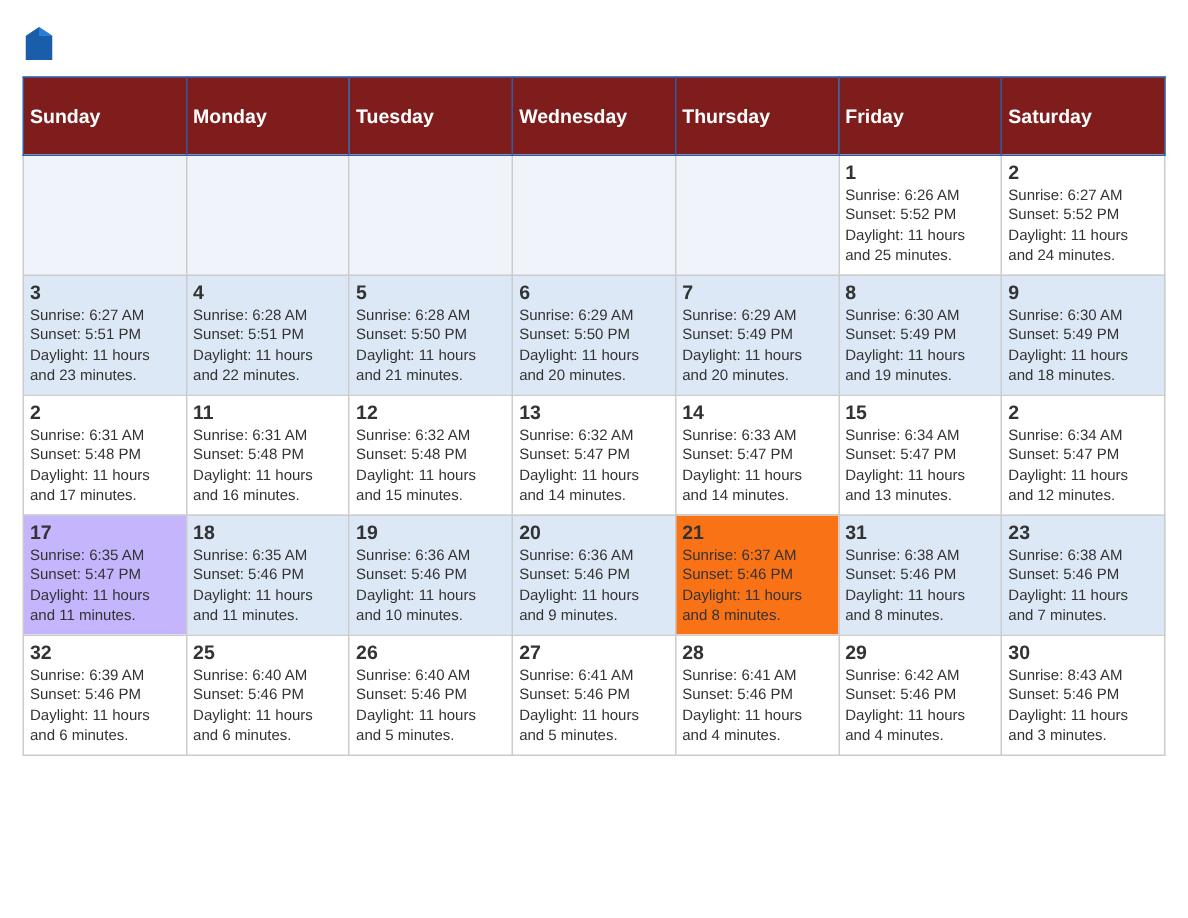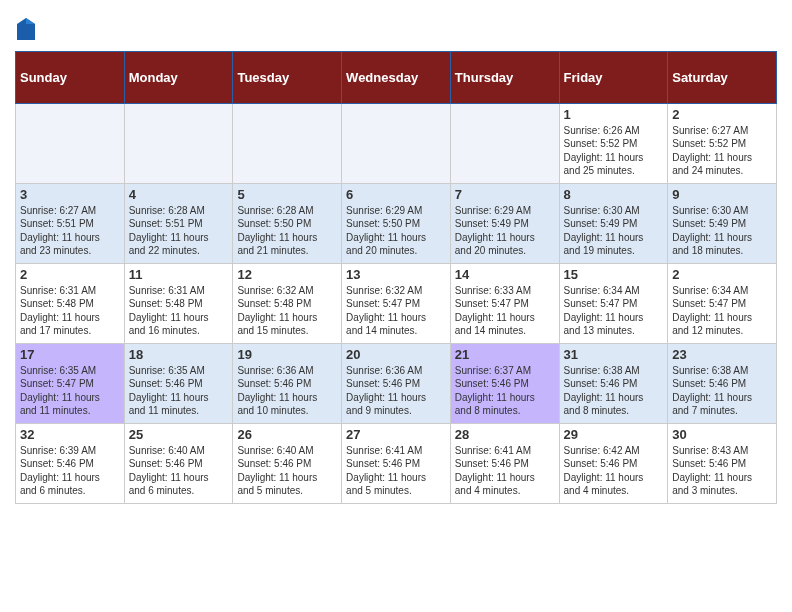--- a/index.html
+++ b/index.html
@@ -277,21 +277,21 @@
 Daylight: 11 hours
 and 10 minutes.</div>
         </td>
         <td style="background-color: rgb(220, 232, 245);">
           <span class="day-num">20</span>
           <div class="day-info" style="white-space: pre-line;">Sunrise: 6:36 AM
 Sunset: 5:46 PM
 Daylight: 11 hours
 and 9 minutes.</div>
         </td>
-        <td style="background-color: #c4b5fd; margin-top: 35px;">
+        <td style="background-color: #f97316; margin-top: 35px;">
           <span class="day-num">21</span>
           <div class="day-info" style="white-space: pre-line;">Sunrise: 6:37 AM
 Sunset: 5:46 PM
 Daylight: 11 hours
 and 8 minutes.</div>
         </td>
         <td style="background-color: rgb(220, 232, 245);">
           <span class="day-num">31</span>
           <div class="day-info" style="white-space: pre-line;">Sunrise: 6:38 AM
 Sunset: 5:46 PM

